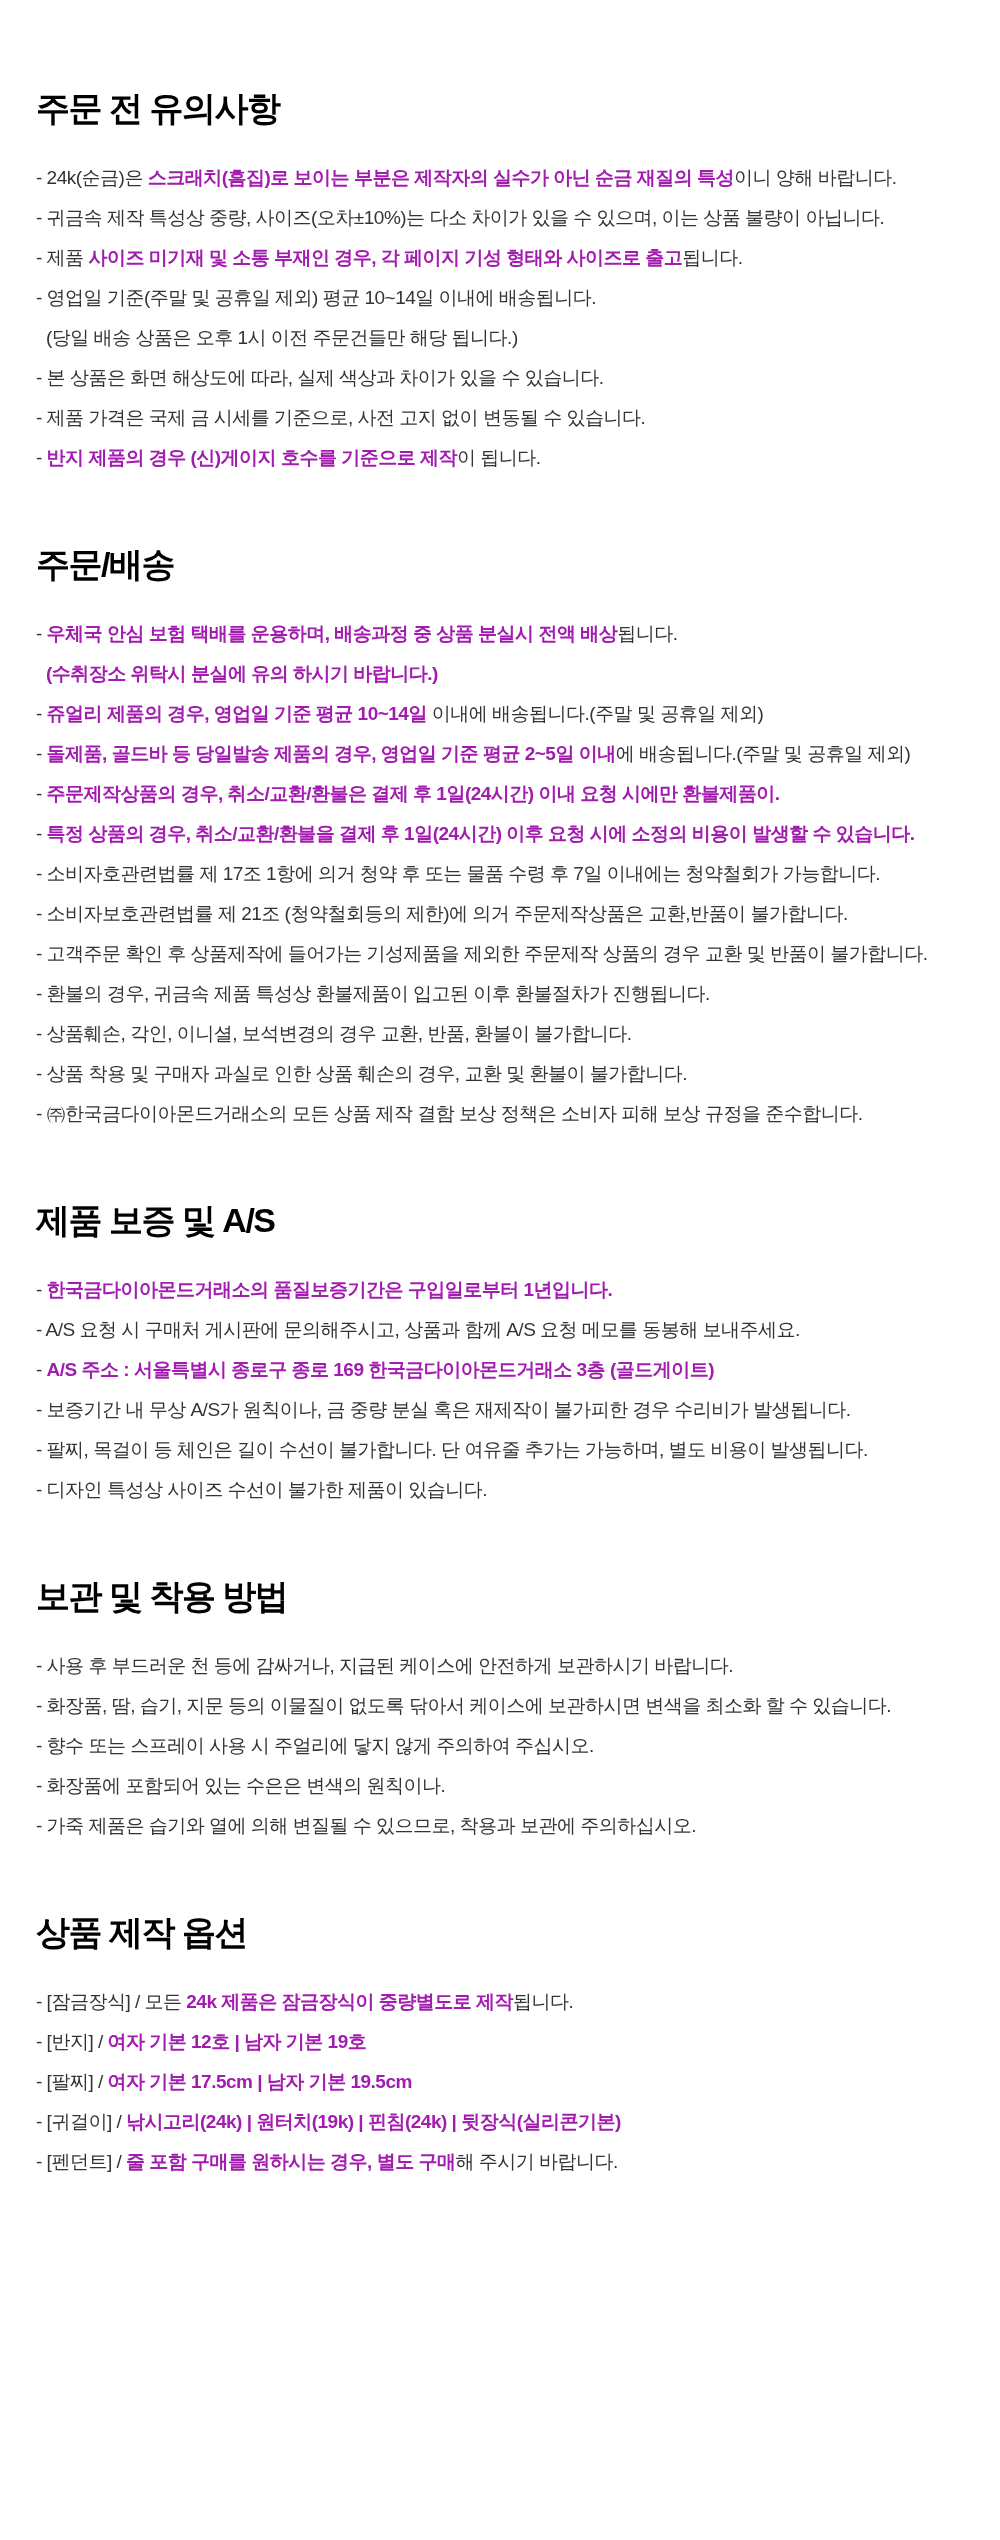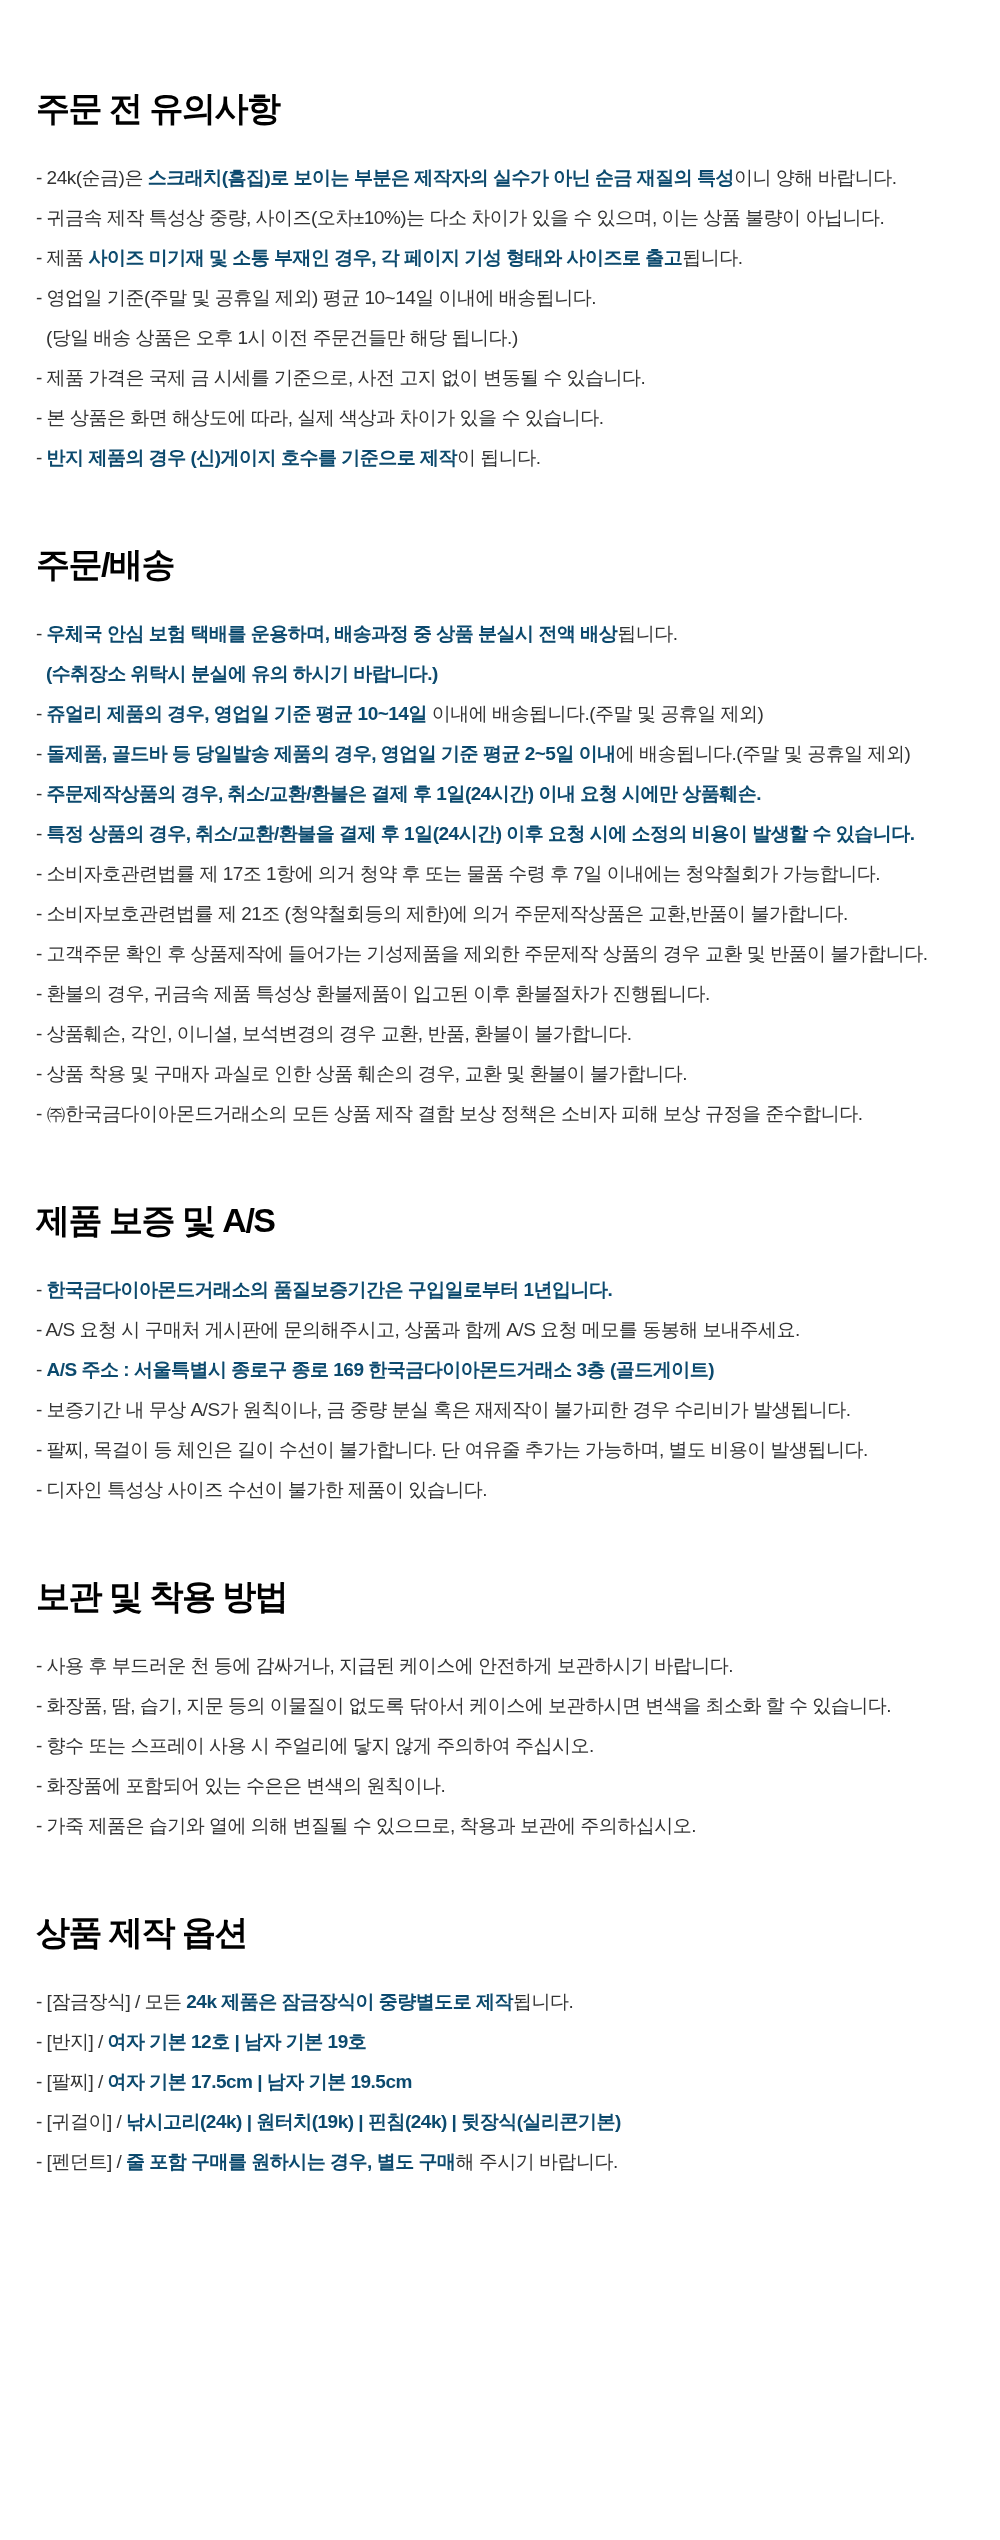--- a/index.html
+++ b/index.html
@@ -38,53 +38,53 @@
     line-height: 40px;
     color: #333333;
     letter-spacing: -0.5px;
     white-space: nowrap;
   }
   .item.indent {
     padding-left: 10px;
   }
   .item .b {
     font-weight: 700;
-    color: #0c4a6e;
+    color: #a21caf;
     text-align: center;
   }
 </style>
 </head>
 <body>
 
 <main class="doc" id="doc">
     <section class="sec">
       <h2 class="sec-title">주문 전 유의사항</h2>
       <div class="items">
         <p class="item"><span>- 24k(순금)은 </span><span class="b">스크래치(흠집)로 보이는 부분은 제작자의 실수가 아닌 순금 재질의 특성</span><span>이니 양해 바랍니다.</span></p>
         <p class="item"><span>- 귀금속 제작 특성상 중량, 사이즈(오차±10%)는 다소 차이가 있을 수 있으며, 이는 상품 불량이 아닙니다.</span></p>
         <p class="item"><span>- 제품 </span><span class="b">사이즈 미기재 및 소통 부재인 경우, 각 페이지 기성 형태와 사이즈로 출고</span><span>됩니다.</span></p>
         <p class="item"><span>- 영업일 기준(주말 및 공휴일 제외) 평균 10~14일 이내에 배송됩니다.</span></p>
         <p class="item indent"><span>(당일 배송 상품은 오후 1시 이전 주문건들만 해당 됩니다.)</span></p>
+        <p class="item"><span>- 본 상품은 화면 해상도에 따라, 실제 색상과 차이가 있을 수 있습니다.</span></p>
         <p class="item"><span>- 제품 가격은 국제 금 시세를 기준으로, 사전 고지 없이 변동될 수 있습니다.</span></p>
-        <p class="item"><span>- 본 상품은 화면 해상도에 따라, 실제 색상과 차이가 있을 수 있습니다.</span></p>
         <p class="item"><span>- </span><span class="b">반지 제품의 경우 (신)게이지 호수를 기준으로 제작</span><span>이 됩니다.</span></p>
       </div>
     </section>
     <section class="sec">
       <h2 class="sec-title">주문/배송</h2>
       <div class="items">
         <p class="item"><span>- </span><span class="b">우체국 안심 보험 택배를 운용하며, 배송과정 중 상품 분실시 전액 배상</span><span>됩니다.</span></p>
         <p class="item indent"><span class="b">(수취장소 위탁시 분실에 유의 하시기 바랍니다.)</span></p>
         <p class="item"><span>- </span><span class="b">쥬얼리 제품의 경우, 영업일 기준 평균 10~14일</span><span> 이내에 배송됩니다.(주말 및 공휴일 제외)</span></p>
         <p class="item"><span>- </span><span class="b">돌제품, 골드바 등 당일발송 제품의 경우, 영업일 기준 평균 2~5일 이내</span><span>에 배송됩니다.(주말 및 공휴일 제외)</span></p>
       </div>
     </section>
     <section class="sec">
       <div class="items">
-        <p class="item"><span>- </span><span class="b">주문제작상품의 경우, 취소/교환/환불은 결제 후 1일(24시간) 이내 요청 시에만 상품훼손.</span></p>
+        <p class="item"><span>- </span><span class="b">주문제작상품의 경우, 취소/교환/환불은 결제 후 1일(24시간) 이내 요청 시에만 환불제품이.</span></p>
         <p class="item"><span>- </span><span class="b">특정 상품의 경우, 취소/교환/환불을 결제 후 1일(24시간) 이후 요청 시에 소정의 비용이 발생할 수 있습니다.</span></p>
         <p class="item"><span>- 소비자호관련법률 제 17조 1항에 의거 청약 후 또는 물품 수령 후 7일 이내에는 청약철회가 가능합니다.</span></p>
         <p class="item"><span>- 소비자보호관련법률 제 21조 (청약철회등의 제한)에 의거 주문제작상품은 교환,반품이 불가합니다.</span></p>
         <p class="item"><span>- 고객주문 확인 후 상품제작에 들어가는 기성제품을 제외한 주문제작 상품의 경우 교환 및 반품이 불가합니다.</span></p>
         <p class="item"><span>- 환불의 경우, 귀금속 제품 특성상 환불제품이 입고된 이후 환불절차가 진행됩니다.</span></p>
         <p class="item"><span>- 상품훼손, 각인, 이니셜, 보석변경의 경우 교환, 반품, 환불이 불가합니다.</span></p>
         <p class="item"><span>- 상품 착용 및 구매자 과실로 인한 상품 훼손의 경우, 교환 및 환불이 불가합니다.</span></p>
         <p class="item"><span>- ㈜한국금다이아몬드거래소의 모든 상품 제작 결함 보상 정책은 소비자 피해 보상 규정을 준수합니다.</span></p>
       </div>
     </section>

